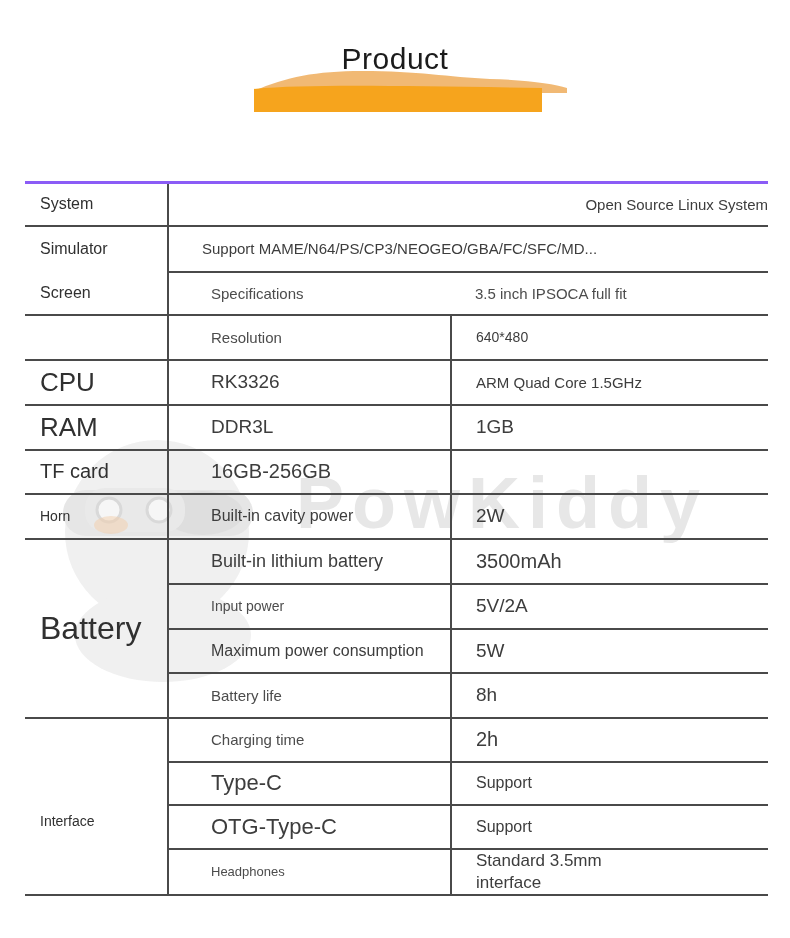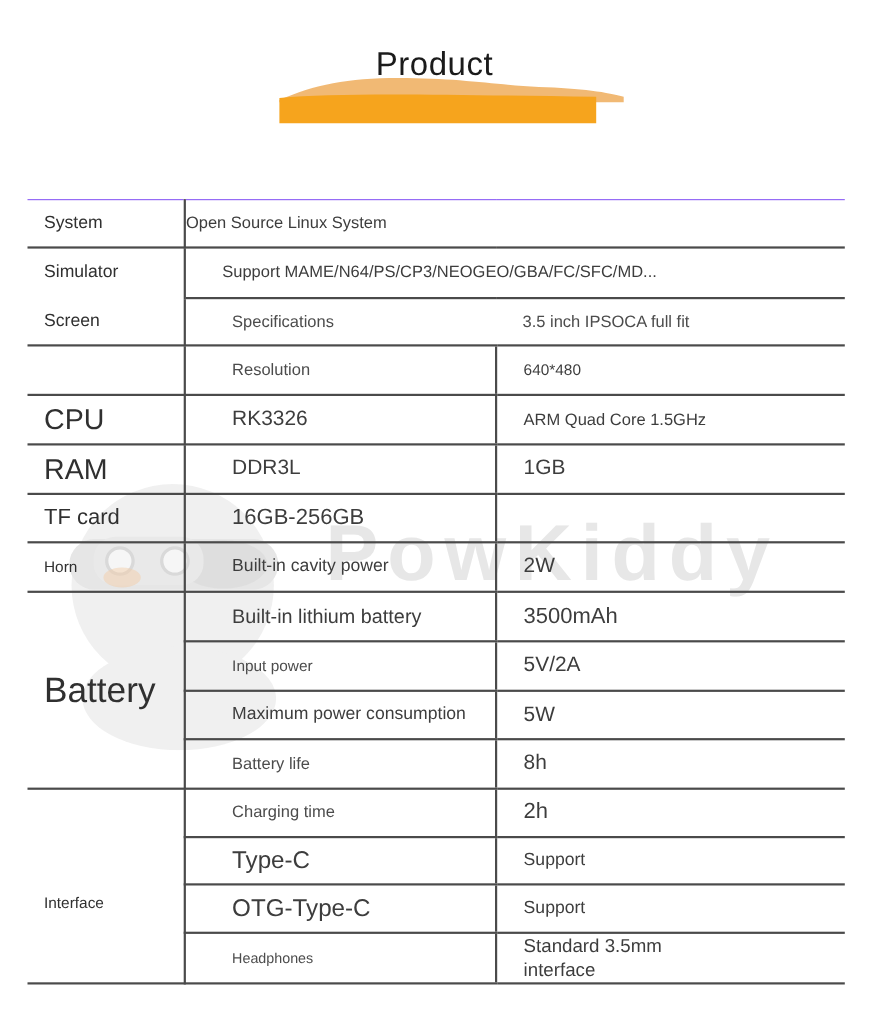--- a/index.html
+++ b/index.html
@@ -21,29 +21,29 @@
   .wm-text{
     position:absolute;left:296px;top:462px;z-index:0;
     font-size:72px;font-weight:bold;letter-spacing:8px;color:#e7e7e7;
     white-space:nowrap;
   }
   .wm-mascot{position:absolute;left:45px;top:432px;z-index:0;opacity:.78;}
   
   .spec-table{
     position:absolute;left:25px;top:181px;width:743px;z-index:1;
     border-collapse:collapse;table-layout:fixed;background:transparent;
-    border-top:1px solid #8b5cf6;
+    border-top:3px solid #8b5cf6;
   }
   td{vertical-align:middle;padding:0;color:#3d3d3d;overflow:hidden;}
   td.c1{padding-left:15px;border-right:2px solid #4a4a4a;color:#303030;}
   td.c2{padding-left:42px;margin-top:10px;}
   td.c3{padding-left:24px;border-left:2px solid #4a4a4a;}
   td.nodiv{border-left:none;margin-top:28px;}
   td.bb{border-bottom:2px solid #4a4a4a;}
-  td.merged-center{text-align:left;padding-left:0;}
+  td.merged-center{text-align:right;padding-left:0;}
   td.merged-left{padding-left:33px;}
   td.pre{white-space:pre-line;line-height:1.25;}
   td.push-down{padding-top:30px;}
   .lt{color:#4c4c4c;}
   .fs13{font-size:13px}.fs14{font-size:14px}.fs15{font-size:15px}
   .fs16{font-size:16px}.fs17{font-size:17px}.fs18{font-size:18px}
   .fs19{font-size:19px}.fs20{font-size:20px}.fs21{font-size:14px}
   .fs22{font-size:22px}.fs24{font-size:32px}.fs26{font-size:26px}
 </style>
 </head>

